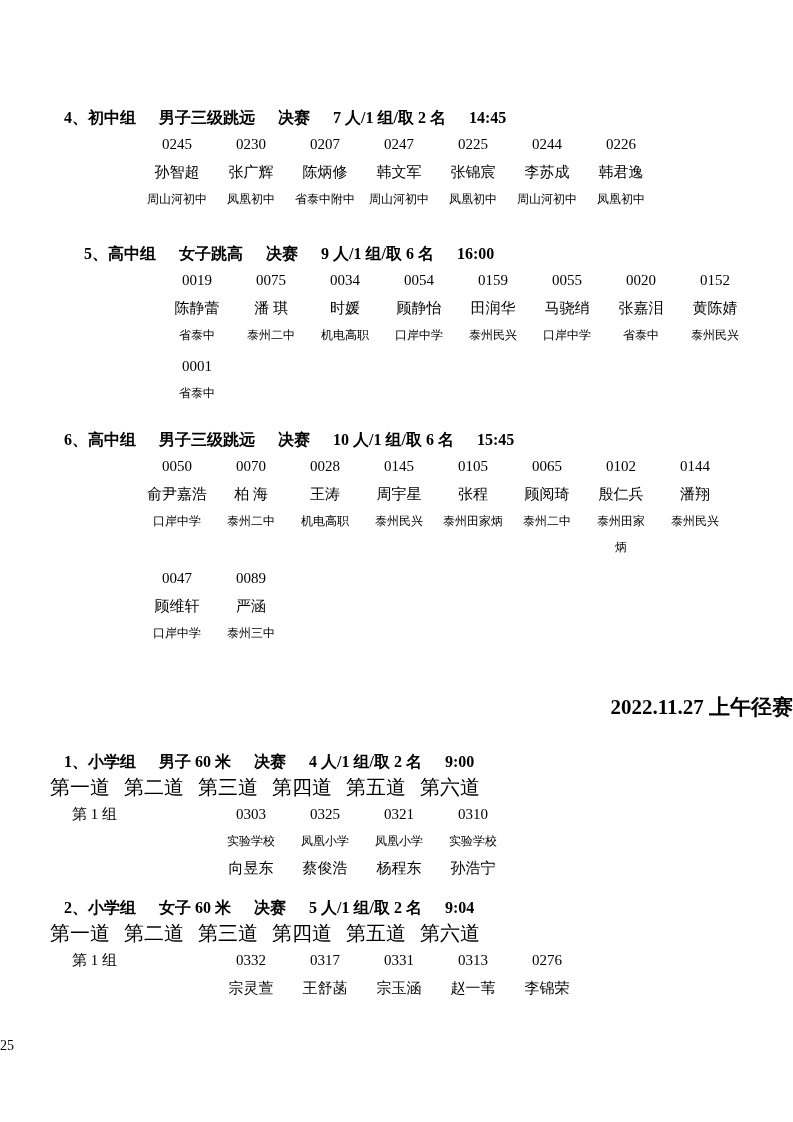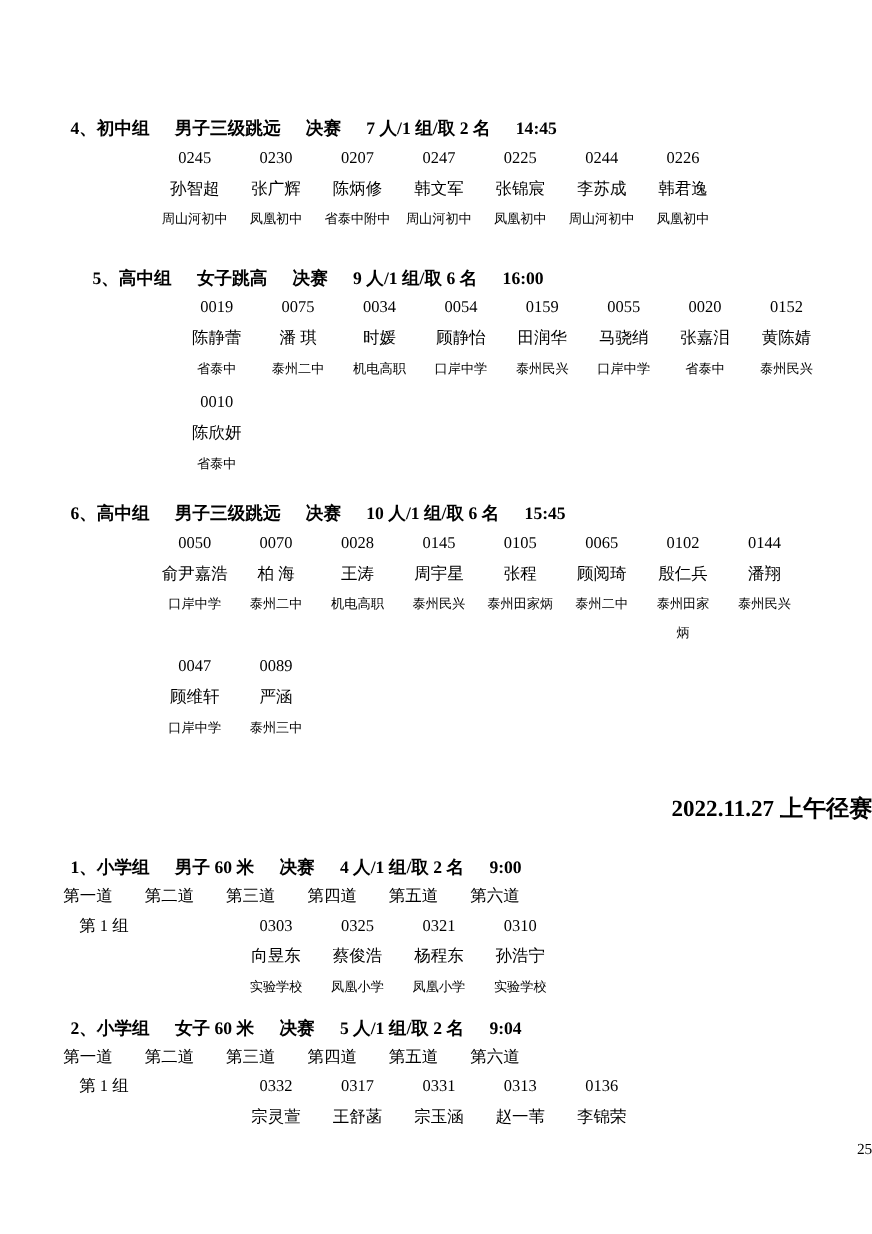--- a/index.html
+++ b/index.html
@@ -25,21 +25,21 @@
   .cell {
     display:inline-block;
     width:74px;
     text-align:center;
     vertical-align:top;
   }
   .nums  { font-size:15px; line-height:28px; }
   .names { font-size:15px; line-height:28px; }
   .schools { font-size:12px; line-height:26px; }
   .school { white-space:pre-line; }
-  .lanes { font-size:15px; line-height:26px;padding-left:43px; }
+  .lanes { font-size:20px; line-height:26px;padding-left:43px; }
   .erow + .erow { margin-top:4px; }
   .fsec.mb30 { margin-bottom:30px; }
   .fsec.mb22 { margin-bottom:22px;padding-left:20px; }
   .doc-title {
     margin:46px 0 28px 0;
     text-align:right;
     font-weight:bold;
     font-size:21px;
     line-height:30px;
   }
@@ -49,21 +49,21 @@
     position:absolute;
     left:72px; top:0;
     font-size:15px;
     line-height:28px;
     white-space:pre;
   }
   .page-number {
     position:absolute;
     left:0; top:1036px;
     width:100%;
-    text-align:right;
+    text-align:left;
     font-size:14px;
     line-height:20px;
   }
 </style>
 </head>
 <body>
 
 <div class="page">
 
   <section class="fsec mb30">
@@ -88,22 +88,21 @@
       <span>决赛</span>
       <span>9 人/1 组/取 6 名</span>
       <span>16:00</span>
     </div>
     <div class="erow">
       <div class="line nums"><span class="cell num">0019</span><span class="cell num">0075</span><span class="cell num">0034</span><span class="cell num">0054</span><span class="cell num">0159</span><span class="cell num">0055</span><span class="cell num">0020</span><span class="cell num">0152</span></div>
       <div class="line names"><span class="cell name">陈静蕾</span><span class="cell name">潘 琪</span><span class="cell name">时媛</span><span class="cell name">顾静怡</span><span class="cell name">田润华</span><span class="cell name">马骁绡</span><span class="cell name">张嘉泪</span><span class="cell name">黄陈婧</span></div>
       <div class="line schools"><span class="cell school">省泰中</span><span class="cell school">泰州二中</span><span class="cell school">机电高职</span><span class="cell school">口岸中学</span><span class="cell school">泰州民兴</span><span class="cell school">口岸中学</span><span class="cell school">省泰中</span><span class="cell school">泰州民兴</span></div>
     </div>
     <div class="erow">
-      <div class="line nums"><span class="cell num">0010</span></div>
-      <div class="line names"><span class="cell name">陈欣妍</span></div>
+      <div class="line nums"><span class="cell num">0001</span></div>
       <div class="line schools"><span class="cell school">省泰中</span></div>
     </div>
   </section>
 
   <section class="fsec">
     <div class="heading">
       <span>6、高中组</span>
       <span>男子三级跳远</span>
       <span>决赛</span>
       <span>10 人/1 组/取 6 名</span>
@@ -129,36 +128,36 @@
       <span>1、小学组</span>
       <span>男子 60 米</span>
       <span>决赛</span>
       <span>4 人/1 组/取 2 名</span>
       <span>9:00</span>
     </div>
     <div class="line lanes"><span class="cell lane">第一道</span><span class="cell lane">第二道</span><span class="cell lane">第三道</span><span class="cell lane">第四道</span><span class="cell lane">第五道</span><span class="cell lane">第六道</span></div>
     <div class="tbody">
       <span class="group-label">第 1 组</span>
       <div class="line nums"><span class="cell num"></span><span class="cell num">0303</span><span class="cell num">0325</span><span class="cell num">0321</span><span class="cell num">0310</span><span class="cell num"></span></div>
+      <div class="line schools"><span class="cell school"></span><span class="cell school">实验学校</span><span class="cell school">凤凰小学</span><span class="cell school">凤凰小学</span><span class="cell school">实验学校</span><span class="cell school"></span></div>
       <div class="line names"><span class="cell name"></span><span class="cell name">向昱东</span><span class="cell name">蔡俊浩</span><span class="cell name">杨程东</span><span class="cell name">孙浩宁</span><span class="cell name"></span></div>
-      <div class="line schools"><span class="cell school"></span><span class="cell school">实验学校</span><span class="cell school">凤凰小学</span><span class="cell school">凤凰小学</span><span class="cell school">实验学校</span><span class="cell school"></span></div>
     </div>
   </section>
 
   <section class="tsec">
     <div class="heading">
       <span>2、小学组</span>
       <span>女子 60 米</span>
       <span>决赛</span>
       <span>5 人/1 组/取 2 名</span>
       <span>9:04</span>
     </div>
     <div class="line lanes"><span class="cell lane">第一道</span><span class="cell lane">第二道</span><span class="cell lane">第三道</span><span class="cell lane">第四道</span><span class="cell lane">第五道</span><span class="cell lane">第六道</span></div>
     <div class="tbody">
       <span class="group-label">第 1 组</span>
-      <div class="line nums"><span class="cell num"></span><span class="cell num">0332</span><span class="cell num">0317</span><span class="cell num">0331</span><span class="cell num">0313</span><span class="cell num">0136</span></div>
+      <div class="line nums"><span class="cell num"></span><span class="cell num">0332</span><span class="cell num">0317</span><span class="cell num">0331</span><span class="cell num">0313</span><span class="cell num">0276</span></div>
       <div class="line names"><span class="cell name"></span><span class="cell name">宗灵萱</span><span class="cell name">王舒菡</span><span class="cell name">宗玉涵</span><span class="cell name">赵一苇</span><span class="cell name">李锦荣</span></div>
     </div>
   </section>
 
   <div class="page-number">25</div>
 
 </div>
 
 </body></html>

